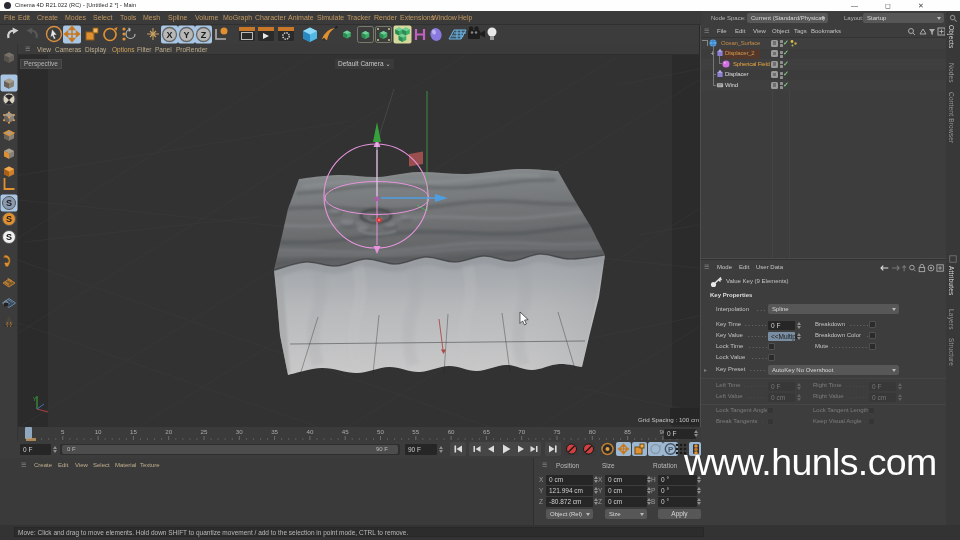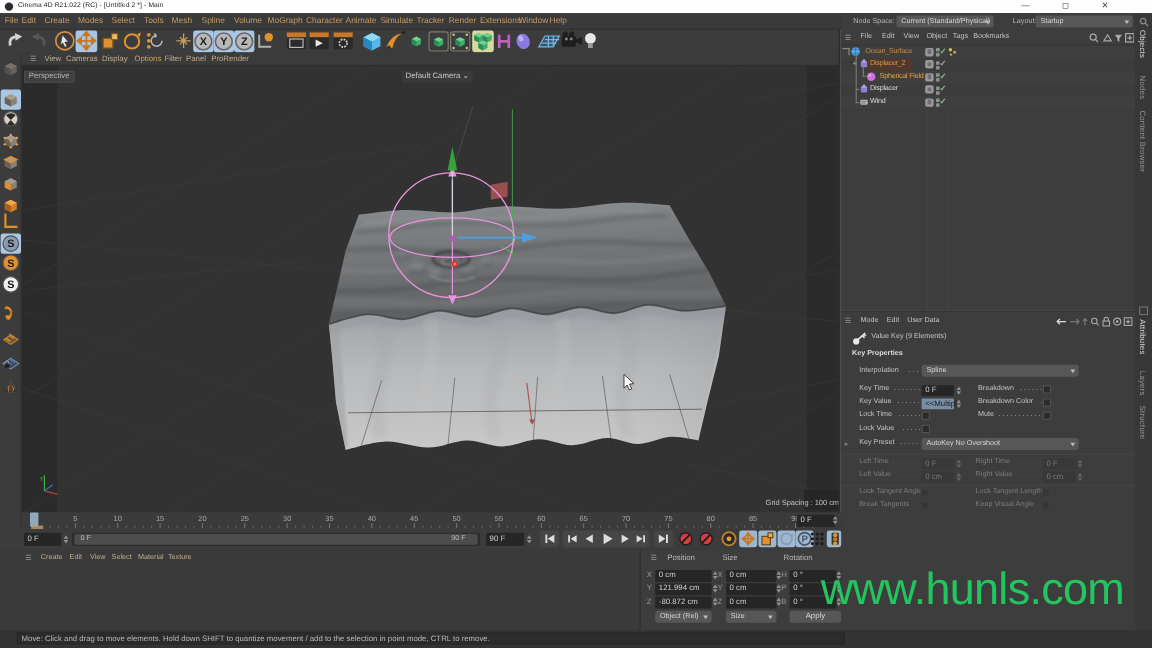--- a/index.html
+++ b/index.html
@@ -50,21 +50,21 @@
 #ruler{left:18px;top:427px;width:683px;height:14px;background:#3b3b3b}
 #transport{left:0;top:441px;width:701px;height:17px;background:#3c3c3c}
 
 #matman{left:0;top:458px;width:533px;height:67px;background:#3a3a3a}
 #coords{left:533px;top:458px;width:168px;height:67px;background:#3d3d3d;border-left:1px solid #2f2f2f}
 .clab{position:absolute;font-size:6.5px;color:#b9b9b9}
 
 #status{left:0;top:525px;width:960px;height:15px;background:#333}
 #status .fld{position:absolute;left:14px;top:2px;width:690px;height:10px;background:#2c2c2c;border:1px solid #282828;color:#b9b9b9;font-size:6.5px;line-height:9px;padding-left:3px}
 
-#wm{left:684px;top:469px;font-size:37.5px;color:#22c55e;letter-spacing:-.6px;z-index:50}
+#wm{left:684px;top:441px;font-size:37.5px;color:#ffffff;letter-spacing:-.6px;z-index:50}
 .ham{color:#999;font-size:6px}
 </style></head>
 <body>
 
 <div class="abs" id="titlebar">
   <div class="ico"></div>
   <div class="ttl">Cinema 4D R21.022 (RC) - [Untitled 2 *] - Main</div>
   <div class="winbtn" style="left:851px">—</div>
   <div class="winbtn" style="left:885px;font-size:7px">◻</div>
   <div class="winbtn" style="left:918px">✕</div>

